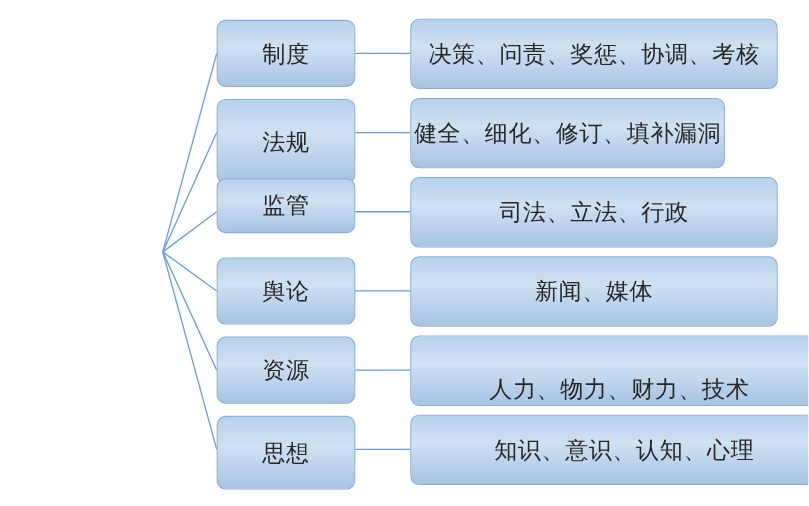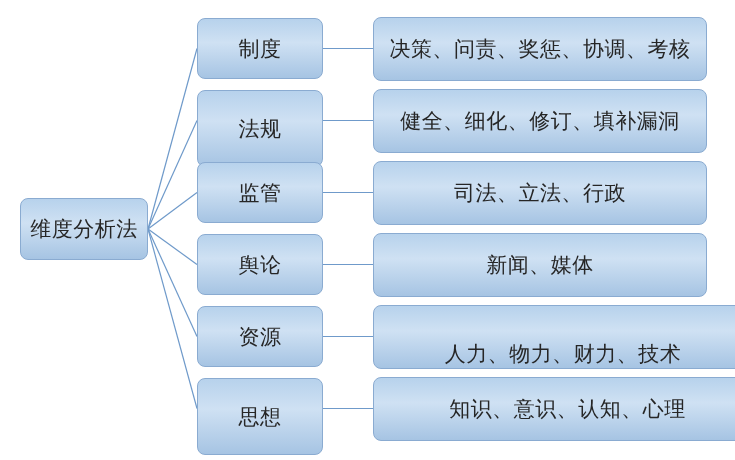--- a/index.html
+++ b/index.html
@@ -62,45 +62,42 @@
       <line x1="148" y1="229" x2="197" y2="192.5" stroke="#6f9aca" stroke-width="1.2"></line>
       <line x1="323" y1="192.5" x2="373" y2="192.5" stroke="#6f9aca" stroke-width="1.2"></line>
       <line x1="148" y1="229" x2="197" y2="264.5" stroke="#6f9aca" stroke-width="1.2"></line>
       <line x1="323" y1="264.5" x2="373" y2="264.5" stroke="#6f9aca" stroke-width="1.2"></line>
       <line x1="148" y1="229" x2="197" y2="336.5" stroke="#6f9aca" stroke-width="1.2"></line>
       <line x1="323" y1="336.5" x2="373" y2="336.5" stroke="#6f9aca" stroke-width="1.2"></line>
       <line x1="148" y1="229" x2="197" y2="408.5" stroke="#6f9aca" stroke-width="1.2"></line>
       <line x1="323" y1="408.5" x2="373" y2="408.5" stroke="#6f9aca" stroke-width="1.2"></line>
     </svg>
 
-  <div class="node root">
-    <span class="lbl">维度分析法</span>
-  </div>
 
   <div id="rows">
   <div>
     <div class="node mid" style="left: 197px; top: 18px; width: 126px; height: 61px;">
       <span class="lbl">制度</span>
     </div>
     <div class="node right" style="left: 373px; top: 16.5px; width: 334px; height: 64px; justify-content: center;">
       <span class="lbl">决策、问责、奖惩、协调、考核</span>
     </div>
   </div>
 
   <div>
     <div class="node mid" style="left: 197px; top: 90px; width: 126px; height: 77px;">
       <span class="lbl">法规</span>
     </div>
-    <div class="node right" style="left: 373px; top: 88.5px; width: 334px; height: 64px;">
+    <div class="node right" style="left: 373px; top: 88.5px; width: 286px; height: 64px;">
       <span class="lbl">健全、细化、修订、填补漏洞</span>
     </div>
   </div>
 
   <div>
-    <div class="node mid" style="left: 197px; top: 162px; width: 126px; height: 61px; justify-content: center;">
+    <div class="node mid" style="left: 197px; top: 162px; width: 126px; height: 50px; justify-content: center;">
       <span class="lbl">监管</span>
     </div>
     <div class="node right" style="left: 373px; top: 160.5px; width: 334px; height: 64px; font-family: Liberation Mono, monospace;">
       <span class="lbl">司法、立法、行政</span>
     </div>
   </div>
 
   <div>
     <div class="node mid" style="left: 197px; top: 234px; width: 126px; height: 61px; font-family: Liberation Serif, serif;">
       <span class="lbl">舆论</span>
@@ -113,21 +110,21 @@
   <div>
     <div class="node mid" style="left: 197px; top: 306px; width: 126px; height: 61px; font-family: Liberation Mono, monospace;">
       <span class="lbl">资源</span>
     </div>
     <div class="node right" style="left: 373px; top: 304.5px; width: 380px; height: 64px; align-items: flex-end;">
       <span class="lbl">人力、物力、财力、技术</span>
     </div>
   </div>
 
   <div>
-    <div class="node mid" style="left: 197px; top: 378px; width: 126px; height: 77px;">
+    <div class="node mid" style="left: 197px; top: 378px; width: 126px; height: 67px;">
       <span class="lbl">思想</span>
     </div>
     <div class="node right" style="left: 373px; top: 376.5px; width: 389px; height: 64px;">
       <span class="lbl">知识、意识、认知、心理</span>
     </div>
   </div>
 </div>
 </div>
 
 </body></html>

